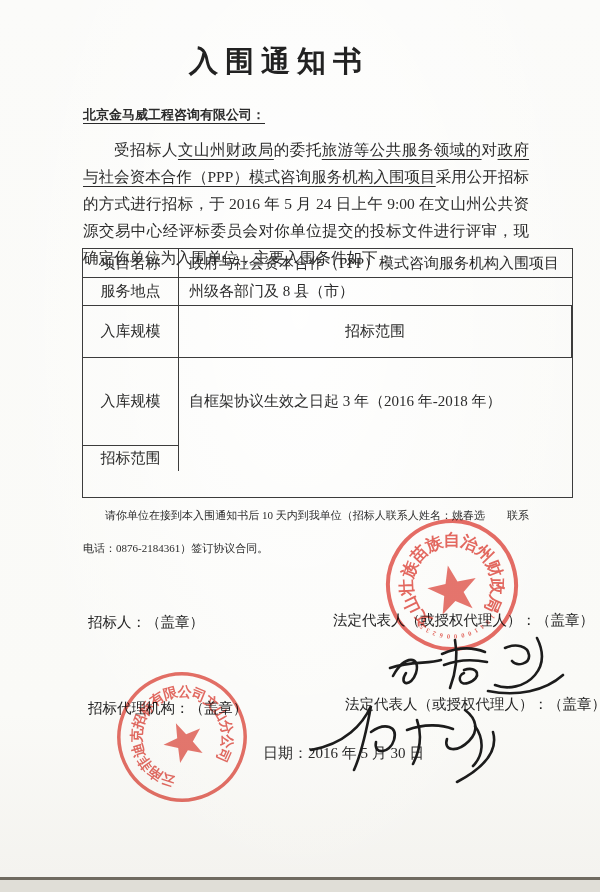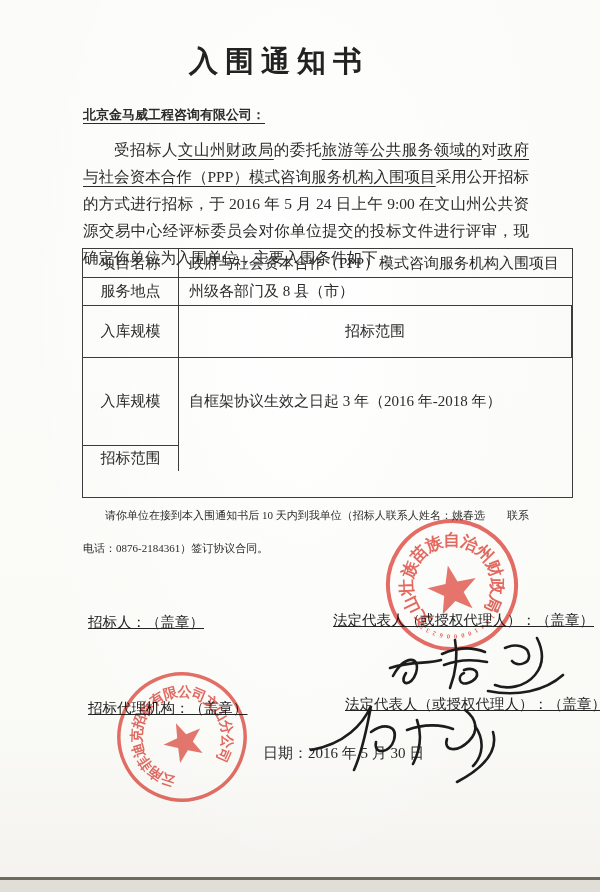--- a/index.html
+++ b/index.html
@@ -43,21 +43,21 @@
   .cell{display:flex;align-items:center;border-top:1.4px solid #3c3c3c;line-height:25px;}
   .cell.r0{border-top:none;}
   .cell.lab{justify-content:center;font-size:15px;border-right:1.4px solid #3c3c3c;text-align:center;}
   .cell.val{padding:1px 10px;}
   .cell .u15{text-decoration:underline;text-underline-offset:3px;}
   .closing{
     position:absolute;top:499px;left:83px;width:446px;
     font-size:11px;line-height:33px;
     text-align:justify;text-indent:2em;
   }
-  .siglabel{position:absolute;font-size:14.5px;color:#242424;white-space:nowrap;text-decoration:underline;}
+  .siglabel{position:absolute;font-size:14.5px;color:#242424;white-space:nowrap;}
   .lbl-bidder{top:613px;left:88px;}
   .lbl-legal1{top:611px;left:333px;}
   .lbl-agency{top:699px;left:88px;}
   .lbl-legal2{top:695px;left:345px;}
   .dateline{position:absolute;top:744px;left:263px;font-size:15px;}
   svg.seal{position:absolute;mix-blend-mode:multiply;opacity:.88;}
   #seal-finance{left:382px;top:515px;}
   #seal-agency{left:112px;top:667px;}
   svg.signature{position:absolute;}
   #sig1{left:385px;top:628px;}

